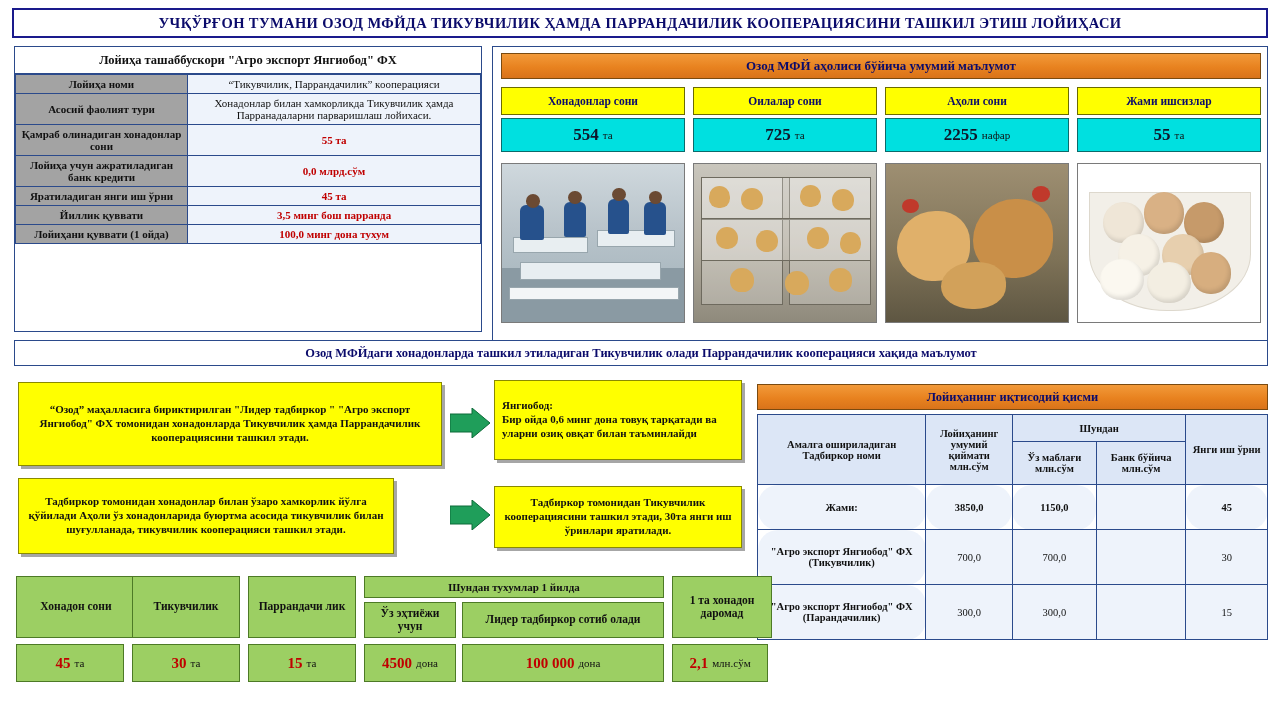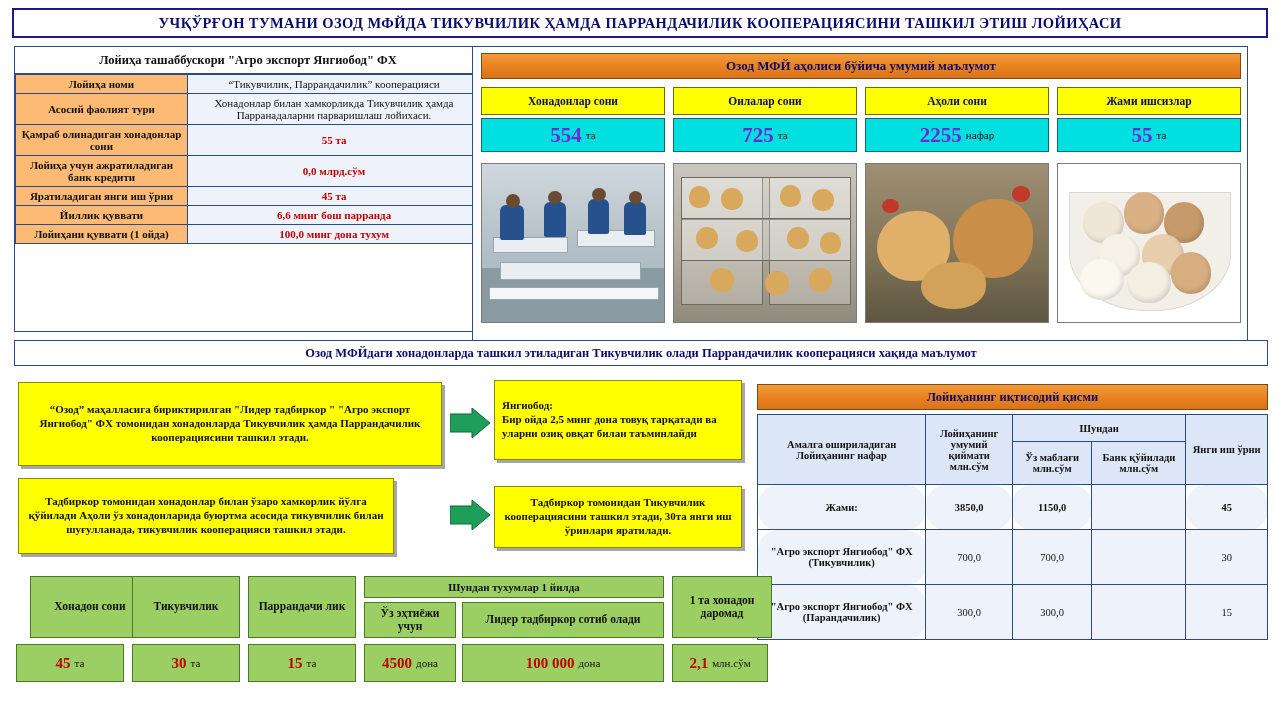--- a/index.html
+++ b/index.html
@@ -42,27 +42,27 @@
     height:26px;border-bottom:1px solid #2b4a8b;background:#ffffff;
     display:flex;align-items:center;justify-content:center;
     font-size:12.5px;font-weight:bold;color:#111;
   }
   table.lt{width:100%;border-collapse:collapse;}
   table.lt td{
     border:1px solid #2b4a8b;
     font-size:11px;color:#111;text-align:center;vertical-align:middle;
     padding:3px 4px;
   }
-  table.lt td.lab{width:37%;background:#fdba74;font-weight:bold;}
+  table.lt td.lab{width:37%;background:#a3a3a3;font-weight:bold;}
   table.lt td.val{background:#eef3fb;}
   .red{color:#c00000;font-weight:bold;}
   .small{font-size:10px;font-weight:normal;color:#111;}
   
   .rightpanel{
-    position:absolute;left:472px;top:46px;width:776px;height:297px;
+    position:absolute;left:492px;top:46px;width:776px;height:297px;
     border:1px solid #2b4a8b;background:#ffffff;box-sizing:border-box;
   }
   .rp-title{
     position:absolute;left:8px;top:6px;width:760px;height:26px;
     font-size:13px;
   }
   .kpis{
     position:absolute;left:8px;top:40px;width:760px;height:70px;
     display:flex;gap:8px;
   }
@@ -70,21 +70,21 @@
   .kpi .k-head{
     height:28px;background:#ffff00;border:1px solid #6b6b00;
     display:flex;align-items:center;justify-content:center;
     font-size:11.5px;font-weight:bold;color:#0b0b6b;box-sizing:border-box;
   }
   .kpi .k-val{
     height:34px;margin-top:3px;background:#00e0e0;border:1px solid #0b6b6b;
     display:flex;align-items:center;justify-content:center;gap:4px;
     box-sizing:border-box;
   }
-  .kpi .k-num{font-size:21px;font-weight:bold;color:#6d28d9;}
+  .kpi .k-num{font-size:17px;font-weight:bold;color:#0f172a;}
   .kpi .k-unit{font-size:11px;color:#111;}
   .photos{
     position:absolute;left:8px;top:116px;width:760px;height:160px;
     display:flex;gap:8px;
   }
   .photo{
     width:25%;border:1px solid #7a7a7a;box-sizing:border-box;position:relative;overflow:hidden;
   }
   
   .ph1{background:linear-gradient(180deg,#cfd8dd 0%,#b9c4cb 40%,#9fb0b8 100%);}
@@ -198,21 +198,21 @@
       <tr>
         <td class="lab">Яратиладиган янги иш ўрни</td>
         <td class="val">
           <span class="red">45</span>
           <span class="red">та</span>
         </td>
       </tr>
       <tr>
         <td class="lab">Йиллик қуввати</td>
         <td class="val">
-          <span class="red">6,6</span>
+          <span class="red">3,5</span>
           <span class="red">минг бош парранда</span>
         </td>
       </tr>
       <tr>
         <td class="lab">Лойиҳани қуввати (1 ойда)</td>
         <td class="val">
           <span class="red">100,0</span>
           <span class="red">минг дона тухум</span>
         </td>
       </tr>
@@ -317,46 +317,46 @@
   <div class="callout" style="left:18px;top:382px;width:424px;height:84px;">“Озод” маҳалласига бириктирилган "Лидер тадбиркор " "Агро экспорт Янгиобод" ФХ томонидан хонадонларда Тикувчилик ҳамда Паррандачилик кооперациясини ташкил этади.</div>
 
   <div class="arrow" style="left:450px;top:408px;">
     <svg width="40" height="30" viewBox="0 0 40 30">
       <polygon points="0,6 22,6 22,0 40,15 22,30 22,24 0,24" fill="#1f9e5a" stroke="#0d6b38" stroke-width="1"></polygon>
     </svg>
   </div>
 
   <div class="callout left-al" style="left:494px;top:380px;width:248px;height:80px;flex-direction:column;align-items:flex-start;justify-content:center;">
     <div style="font-weight:bold;">Янгиобод:</div>
-    <div style="font-weight:bold;">Бир ойда 2,5 минг дона товуқ тарқатади ва уларни озиқ овқат билан таъминлайди</div>
+    <div style="font-weight:bold;">Бир ойда 0,6 минг дона товуқ тарқатади ва уларни озиқ овқат билан таъминлайди</div>
   </div>
 
   <div class="callout" style="left:18px;top:478px;width:376px;height:76px;">Тадбиркор томонидан хонадонлар билан ўзаро хамкорлик йўлга қўйилади Аҳоли ўз хонадонларида буюртма асосида тикувчилик билан шуғулланада, тикувчилик кооперацияси ташкил этади.</div>
 
   <div class="arrow" style="left:450px;top:500px;">
     <svg width="40" height="30" viewBox="0 0 40 30">
       <polygon points="0,6 22,6 22,0 40,15 22,30 22,24 0,24" fill="#1f9e5a" stroke="#0d6b38" stroke-width="1"></polygon>
     </svg>
   </div>
 
   <div class="callout" style="left:494px;top:486px;width:248px;height:62px;">Тадбиркор томонидан Тикувчилик кооперациясини ташкил этади, 30та янги иш ўринлари яратилади.</div>
 
   <div class="econ">
     <div class="goldbar econ-title">Лойиҳанинг иқтисодий қисми</div>
     <table class="et">
       <tbody>
           <tr>
-        <th rowspan="2" style="width:33%;height:56px;">Амалга ошириладиган Лойиҳанинг нафар</th>
+        <th rowspan="2" style="width:33%;height:56px;">Амалга ошириладиган Тадбиркор номи</th>
         <th rowspan="2" style="width:17%;">Лойиҳанинг умумий қиймати млн.сўм</th>
         <th colspan="2" style="width:34%;height:20px;">Шундан</th>
         <th rowspan="2" style="width:16%;margin-top:32px;">Янги иш ўрни</th>
       </tr>
       <tr>
         <th style="height:36px;">Ўз маблағи млн.сўм</th>
-        <th>Банк қўйилади млн.сўм</th>
+        <th>Банк бўйича млн.сўм</th>
       </tr>
       <tr>
         <td class="bold" style="height:38px;">Жами:</td>
         <td class="bold">3850,0</td>
         <td class="bold">1150,0</td>
         <td></td>
         <td class="bold">45</td>
       </tr>
       <tr>
         <td class="bold" style="height:48px;">"Агро экспорт Янгиобод" ФХ (Тикувчилик)</td>
@@ -371,21 +371,21 @@
         <td>300,0</td>
         <td></td>
         <td>15</td>
       </tr>
     </tbody>
       </table>
   </div>
 
   <div class="greenrow">
 
-    <div class="ghead" style="position:absolute;left:16px;top:8px;width:120px;height:62px;">Хонадон сони</div>
+    <div class="ghead" style="position:absolute;left:2px;top:8px;width:120px;height:62px;">Хонадон сони</div>
     <div class="gval" style="position:absolute;left:2px;top:76px;width:108px;height:38px;">
       <span class="n">45</span>
       <span class="u">та</span>
     </div>
 
     <div class="ghead" style="position:absolute;left:118px;top:8px;width:108px;height:62px;">Тикувчилик</div>
     <div class="gval" style="position:absolute;left:118px;top:76px;width:108px;height:38px;">
       <span class="n">30</span>
       <span class="u">та</span>
     </div>

